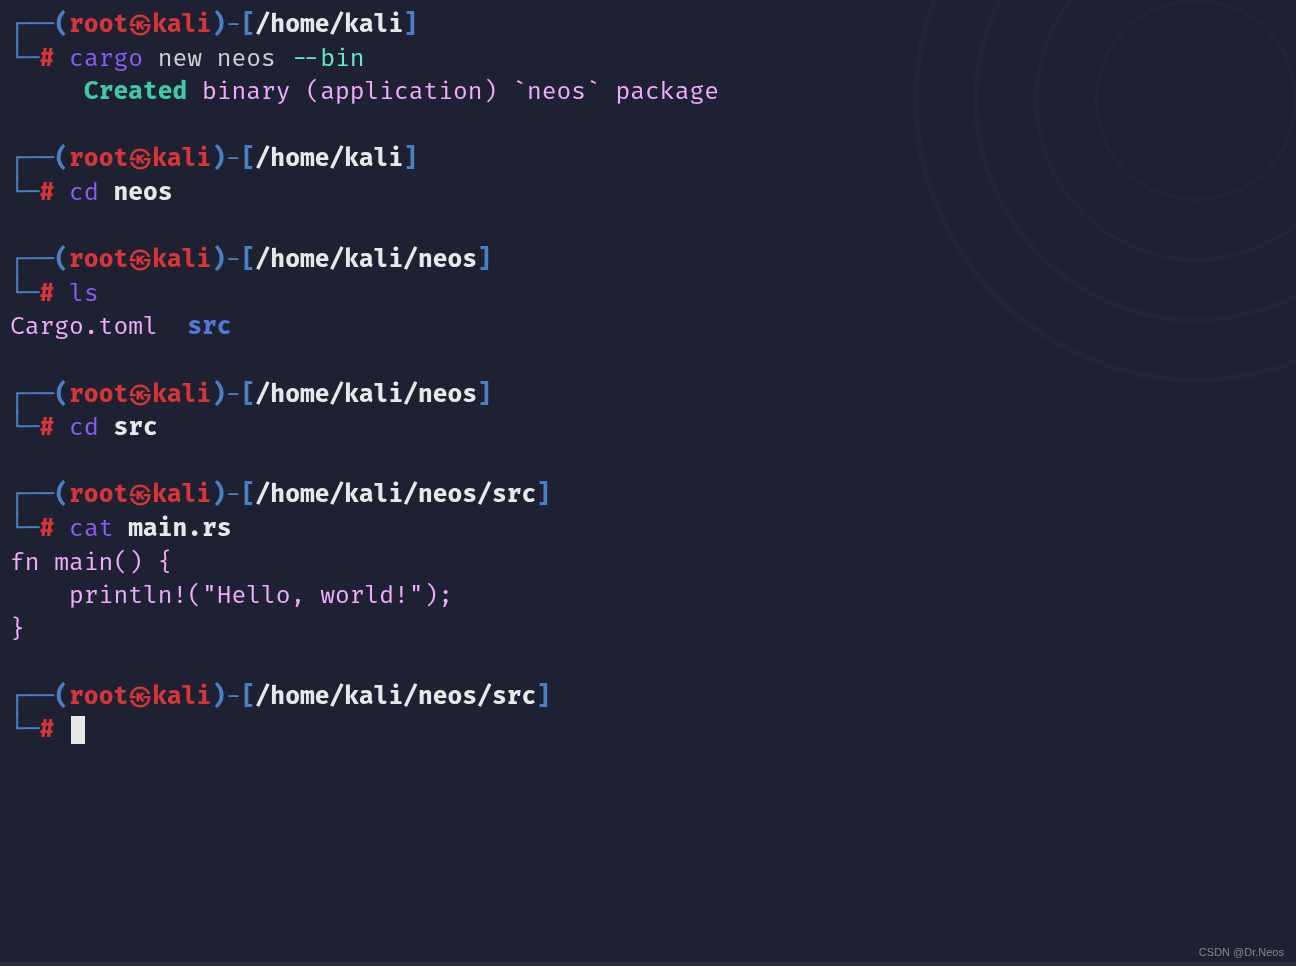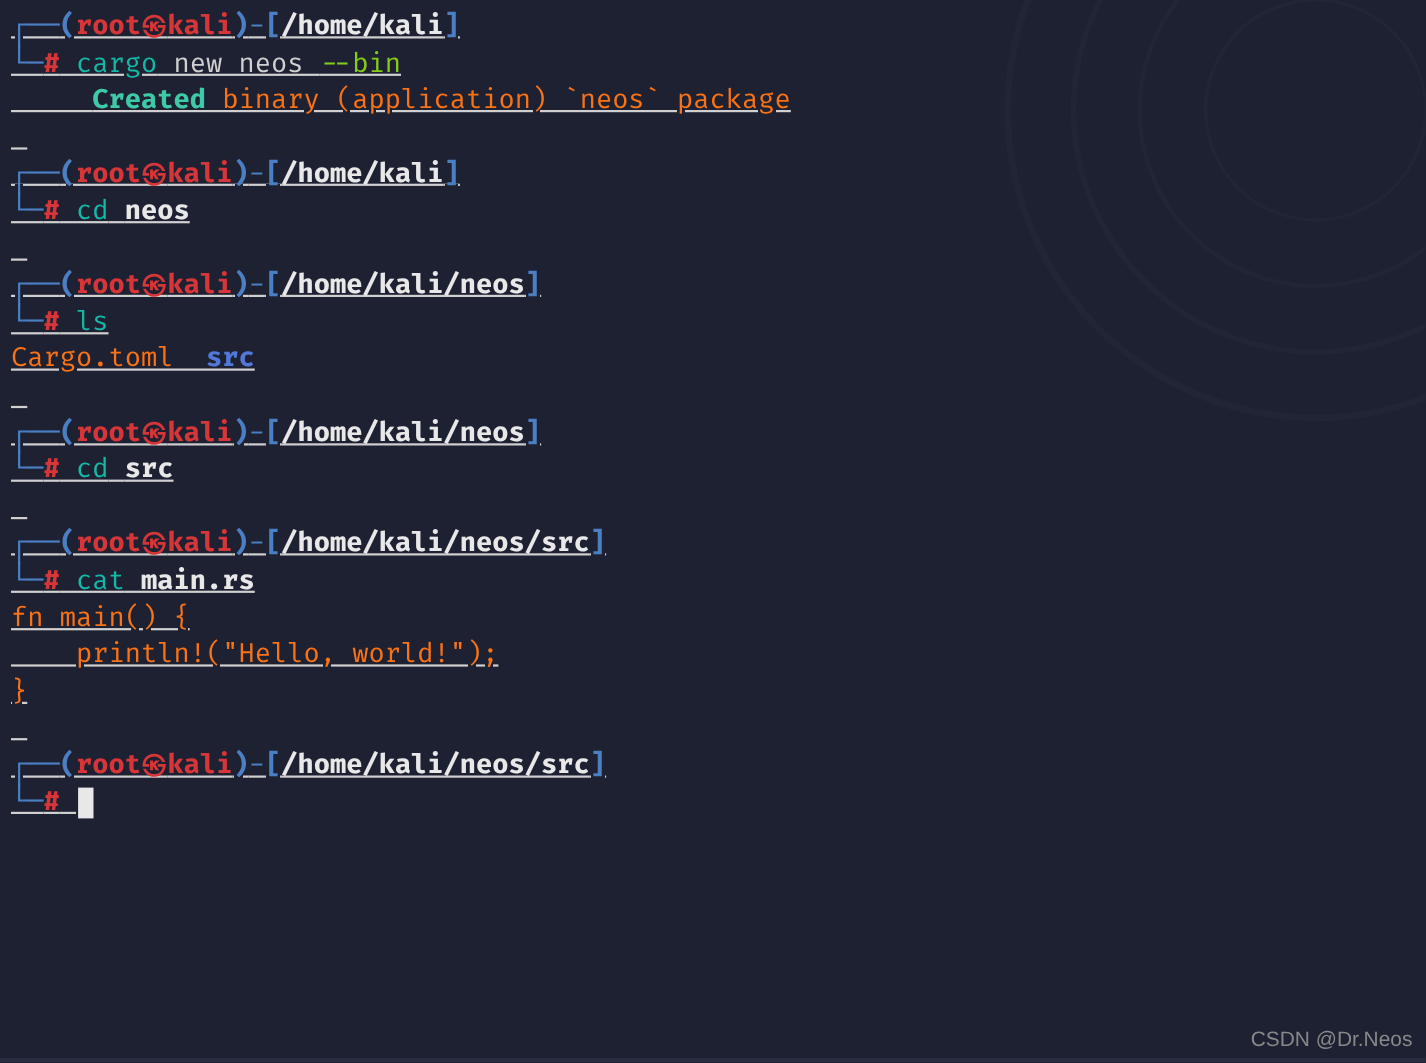--- a/index.html
+++ b/index.html
@@ -29,21 +29,20 @@
       pointer-events: none;
     }
     .bg-swirl svg {
       width: 100%;
       height: 100%;
     }
     .terminal {
       white-space: pre;
       position: relative;
       z-index: 1;
-      text-decoration: underline;
     }
     .line {
       display: block;
       min-height: 1.4em;
     }
     .box-corner-top {
       color: #4a7fc4;
       font-weight: bold;
     }
     .box-corner-bottom {
@@ -75,59 +74,59 @@
     }
     .path {
       color: #e8e8e8;
       font-weight: bold;
     }
     .hash {
       color: #d63638;
       font-weight: bold;
     }
     .cmd {
-      color: #14b8a6;
+      color: #8b5cf6;
     }
     .arg {
       color: #d0d0d0;
       margin-top: 48px;
     }
     .arg-bold {
       color: #e8e8e8;
       font-weight: bold;
       text-align: center;
     }
     .flag {
-      color: #84cc16;
+      color: #5eead4;
     }
     .created {
       color: #3ec9a7;
       font-weight: bold;
       margin-top: 36px;
     }
     .output {
-      color: #f97316;
+      color: #f0abfc;
     }
     .dir {
       color: #5278d8;
       font-weight: bold;
     }
     .cursor {
       display: inline-block;
       width: 14px;
       height: 28px;
       background-color: #e8e8e8;
       vertical-align: text-bottom;
       margin-left: 2px;
     }
     .watermark {
       position: absolute;
       bottom: 6px;
       right: 12px;
-      font-size: 19px;
+      font-size: 11px;
       color: #888;
       font-family: Arial, sans-serif;
     }
     .bottom-bar {
       position: absolute;
       bottom: 0;
       left: 0;
       right: 0;
       height: 4px;
       background: #2a2d3f;

